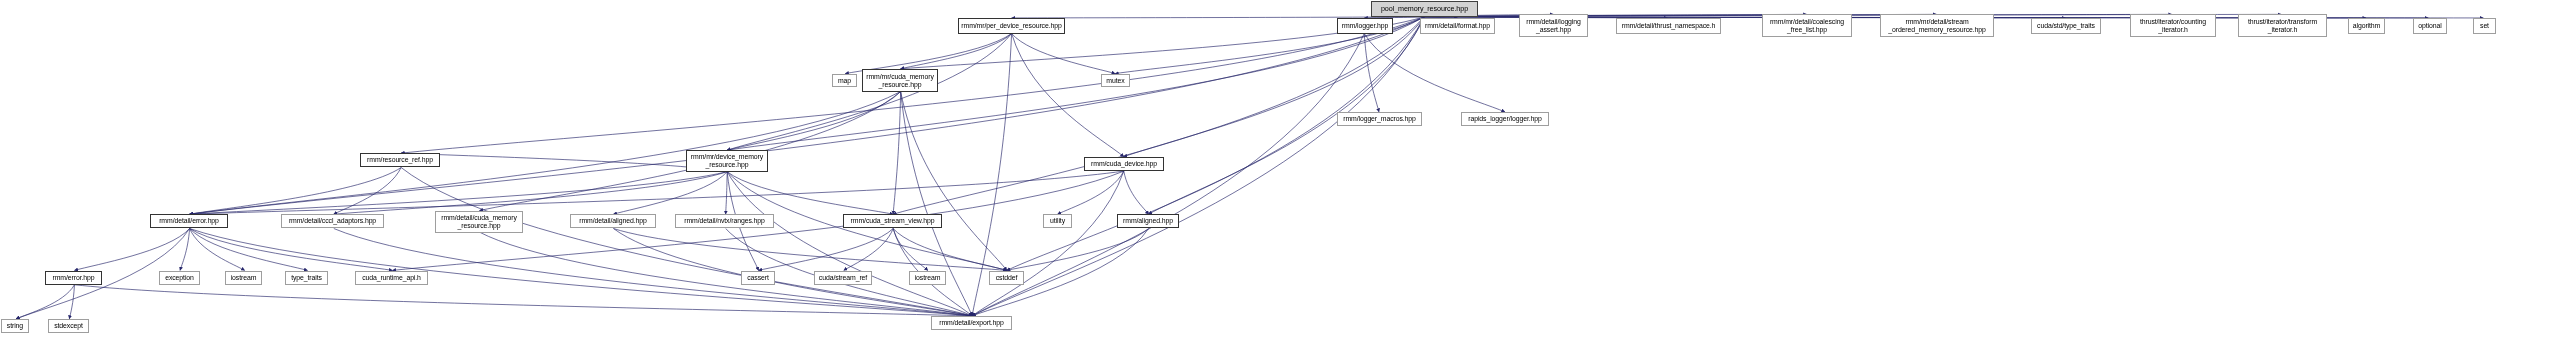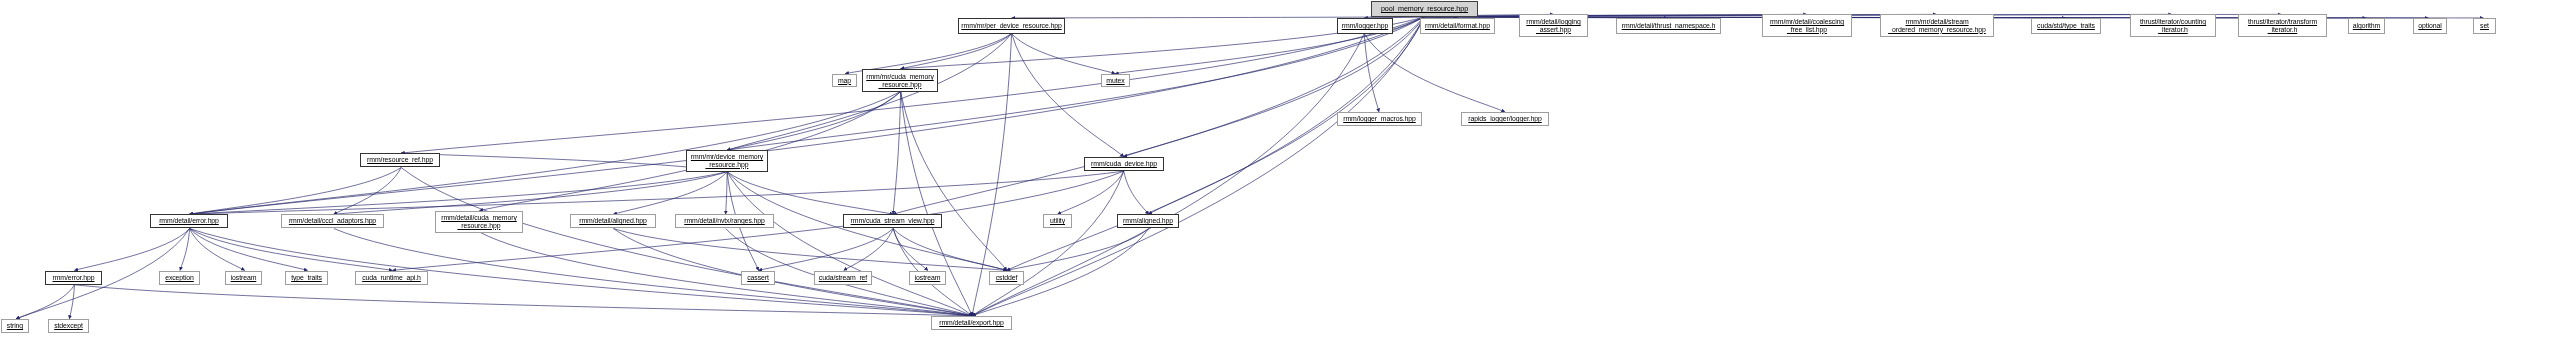--- a/index.html
+++ b/index.html
@@ -32,21 +32,20 @@
     align-items: center;
     justify-content: center;
     text-align: center;
     color: #000000;
     font-size: 6.9px;
     line-height: 7.5px;
     letter-spacing: -0.1px;
     white-space: pre-line;
     padding: 0 1.8px;
     z-index: 2;
-    text-decoration: underline;
   }
   .node.root {
     background: #d3d3d3;
     border: 1px solid #404040;
     font-size: 7.2px;
   }
   .node.bold {
     border: 1px solid #333333;
   }
 </style>

